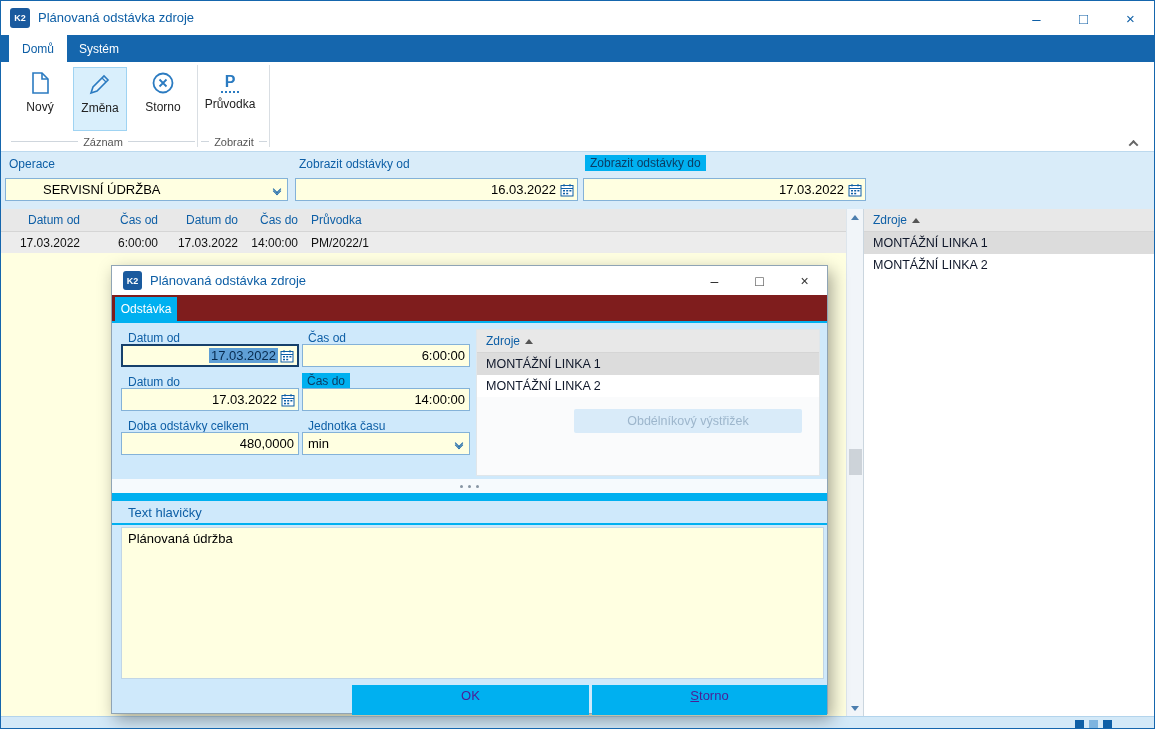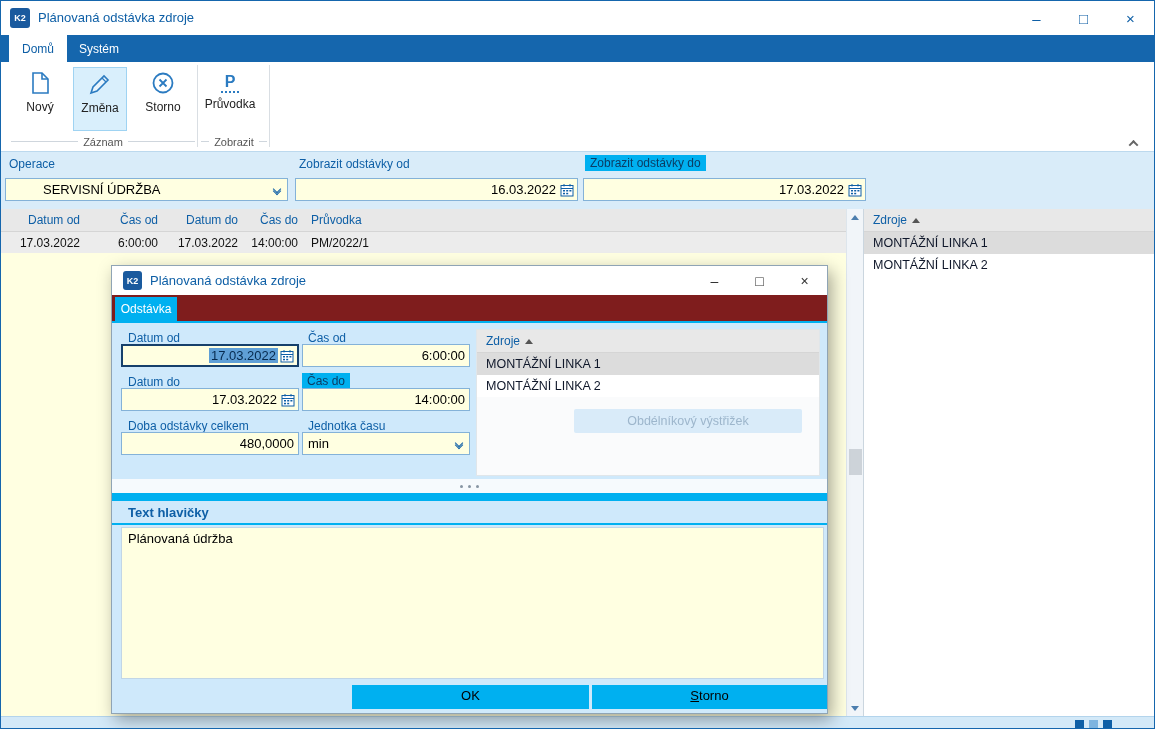--- a/index.html
+++ b/index.html
@@ -150,28 +150,28 @@
                 background: #fafbfc; border: 1px solid #e0e6ea; }
   #dz-overlay { position: absolute; left: 97px; top: 79px; width: 228px; height: 24px;
                 background: rgba(214,233,248,0.92); color: #9db6cc; font-size: 12.5px;
                 display: flex; align-items: center; justify-content: center; border-radius: 2px; cursor: pointer; }
   #dlg-splitter { position: absolute; left: 0; top: 213px; width: 100%; height: 14px; background: #f6fafd;
                   display: flex; align-items: center; justify-content: center; gap: 5px; cursor: row-resize; }
   .dot { display: block; width: 3px; height: 3px; border-radius: 50%; background: #8795a3; }
   #dlg-cyanbar { position: absolute; left: 0; top: 227px; width: 100%; height: 8px; background: #00b0f0; }
   #dlg-hdrrow { position: absolute; left: 0; top: 235px; width: 100%; height: 22px; background: #cfe9fb;
                 display: flex; align-items: center; padding-left: 16px; font-size: 13px;
-                font-weight: bold; color: #0e5fa6; }
+                font-weight: normal; color: #0e5fa6; }
   #dlg-cyanline { position: absolute; left: 0; top: 257px; width: 100%; height: 2px; background: #00b0f0; }
   #dlg-body2 { position: absolute; left: 0; top: 259px; width: 100%; height: 156px; background: #cfe9fb; }
   #dlg-textarea { position: absolute; left: 9px; top: 2px; width: 703px; height: 152px; background: #ffffe1;
                   border: 1px solid #c2d6e6; font: 13px "Liberation Sans", sans-serif;
                   padding: 3px 6px; resize: none; color: #000; outline: none; }
   #dlg-bottom { position: absolute; left: 0; top: 415px; width: 100%; height: 32px; background: #cfe9fb; }
-  .dlg-btn { position: absolute; top: 4px; height: 24px; background: #00b0f0; color: #000000;
+  .dlg-btn { position: absolute; top: 4px; height: 30px; background: #00b0f0; color: #4c1d95;
              font-size: 13px; display: block; text-align: center; line-height: 22px; cursor: pointer; }
   #btn-ok { left: 240px; width: 237px; }
   #btn-storno { left: 480px; width: 235px; }
   #btn-storno::first-letter { text-decoration: underline; }
 </style>
 </head>
 <body>
 
 <div id="screen">
 

